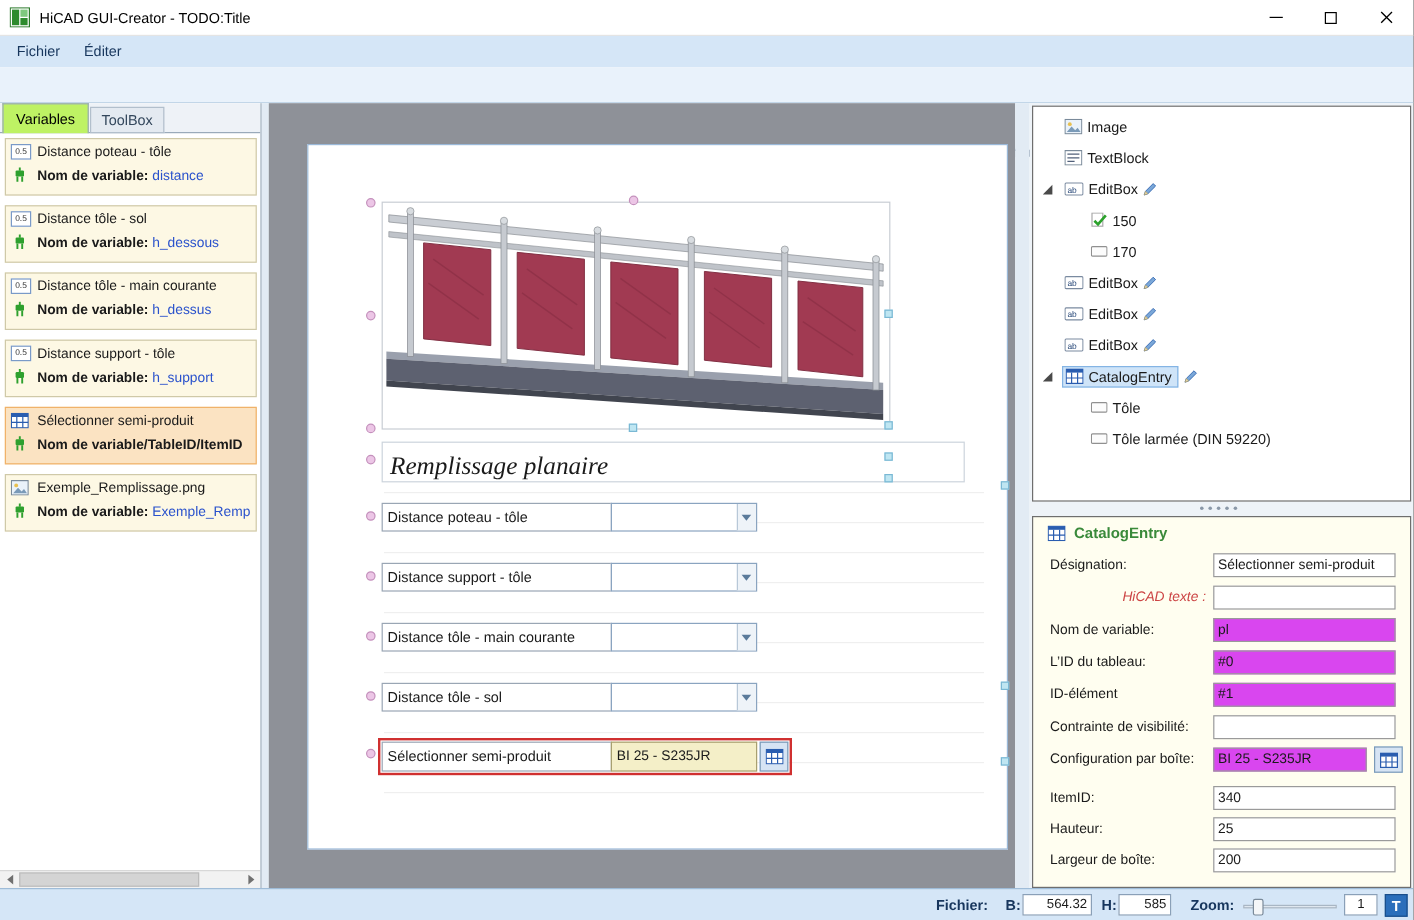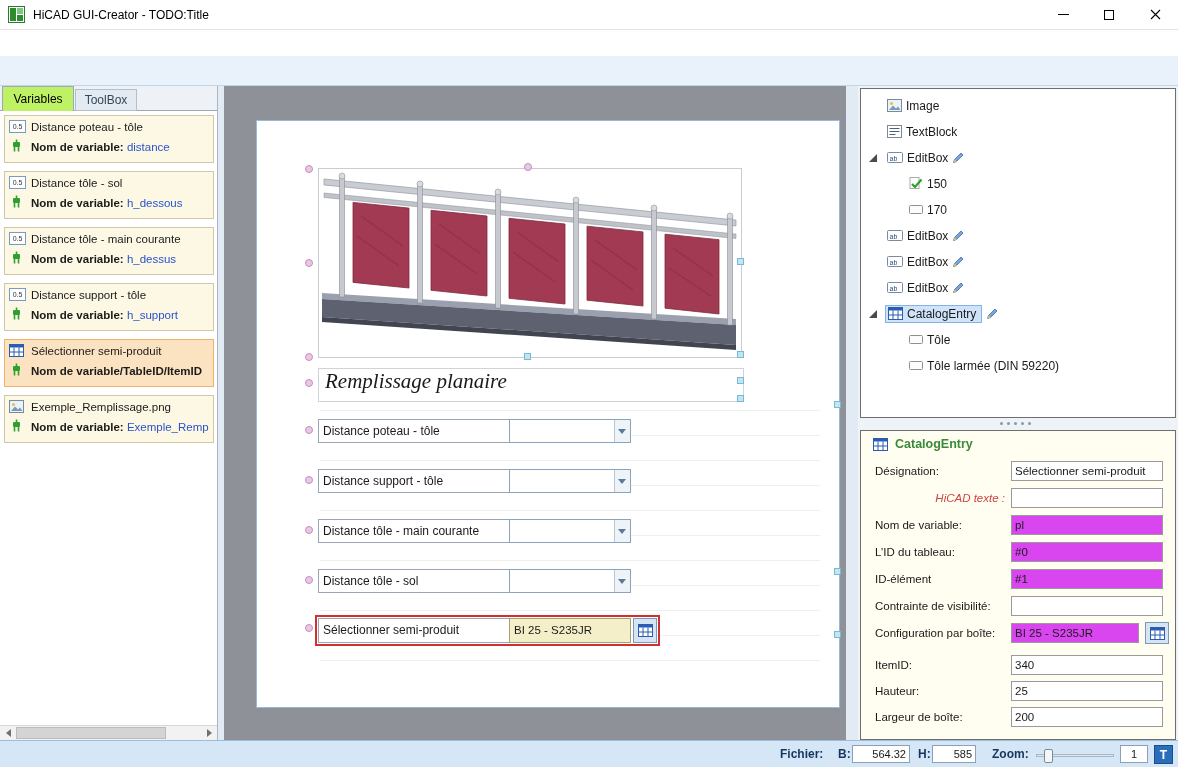--- a/index.html
+++ b/index.html
@@ -46,21 +46,21 @@
 .hthumb{position:absolute;left:16px;top:1px;width:150px;height:12px;background:#d4d4d4;border:1px solid #bcbcbc}
 .tri-l{width:0;height:0;border-top:4px solid transparent;border-bottom:4px solid transparent;border-right:5px solid #707070}
 .tri-r{width:0;height:0;border-top:4px solid transparent;border-bottom:4px solid transparent;border-left:5px solid #707070}
 
 .lsplit{position:absolute;left:217px;top:86px;width:7px;height:654px;background:#e2ebf4;border-left:1px solid #aab6c2}
 .canvas{position:absolute;left:224px;top:86px;width:622px;height:654px;background:#8e9198}
 .rsplit{position:absolute;left:846px;top:86px;width:12px;height:654px;background:#e2ebf4}
 .page{position:absolute;left:256px;top:120px;width:584px;height:588px;background:#fff;border:1px solid #9ab8d8}
 .gline{position:absolute;left:320px;width:500px;height:1px;background:#efefef}
 .imgblock{position:absolute;left:318px;top:168px;width:424px;height:190px;background:#fff;border:1px solid #c8cdd4}
-.titleblock{position:absolute;left:318px;top:368px;width:426px;height:34px;border:1px solid #ccd4dc;display:flex;align-items:flex-start}
+.titleblock{position:absolute;left:318px;top:368px;width:486px;height:34px;border:1px solid #ccd4dc;display:flex;align-items:flex-end}
 .form-title{font-family:"Liberation Serif",serif;font-style:italic;font-size:21px;color:#1a1a1a;padding-left:6px}
 .flabel{position:absolute;left:318px;width:192px;height:24px;background:#fff;border:1px solid #9aa6b4;line-height:22px;padding-left:4px;font-size:12px;white-space:nowrap}
 .fcombo{position:absolute;left:509px;width:122px;height:24px;background:#fff;border:1px solid #8aa4c0}
 .cbtn{position:absolute;right:0;top:0;width:16px;height:100%;background:#eef3f8;border-left:1px solid #b8c8d8}
 .carrow{position:absolute;right:4px;top:50%;margin-top:-2px;width:0;height:0;border-left:4px solid transparent;border-right:4px solid transparent;border-top:5px solid #5a7a9a}
 .fvalue{position:absolute;left:509px;width:122px;height:25px;background:#f4efc8;border:1px solid #a8a070;line-height:23px;padding-left:4px;font-size:11.5px}
 .catbtn{position:absolute;width:24px;height:25px;background:#d6e4f4;border:1px solid #7a9ab8;display:flex;align-items:center;justify-content:center}
 .selbox{position:absolute;left:315px;top:615px;width:345px;height:31px;border:2px solid #d03030;pointer-events:none}
 .hdl-c{position:absolute;width:7px;height:7px;background:#bfe6f2;border:1px solid #7ab8d4;z-index:5}
 .hdl-p{position:absolute;width:8px;height:8px;border-radius:50%;background:#ecc6e6;border:1px solid #c490bc;z-index:5}
@@ -109,20 +109,24 @@
           <div class="max-glyph"></div>
         </div>
       <div class="winbtn">
           <svg width="11" height="11" viewBox="0 0 11 11">
             <path d="M1 1 L10 10 M10 1 L1 10" stroke="#000" stroke-width="1.1"></path>
           </svg>
         </div>
     </div>
   </div>
 
+  <div class="menubar">
+    <span class="menu-item">Fichier</span>
+    <span class="menu-item">Éditer</span>
+  </div>
 
   <div class="toolbar">
     <div class="grip" style="left:4px"></div>
     <div class="tbtn" style="left:12px">
         <svg width="16" height="16" viewBox="0 0 16 16">
           <path d="M3 1.5 H10 L13 4.5 V14.5 H3 Z" fill="#f2f4f6" stroke="#b0b8c2"></path>
           <path d="M5 6 H11 M5 8.5 H11 M5 11 H9" stroke="#c2cad2"></path>
         </svg>
       </div>
     <div class="tbtn" style="left:38px">

